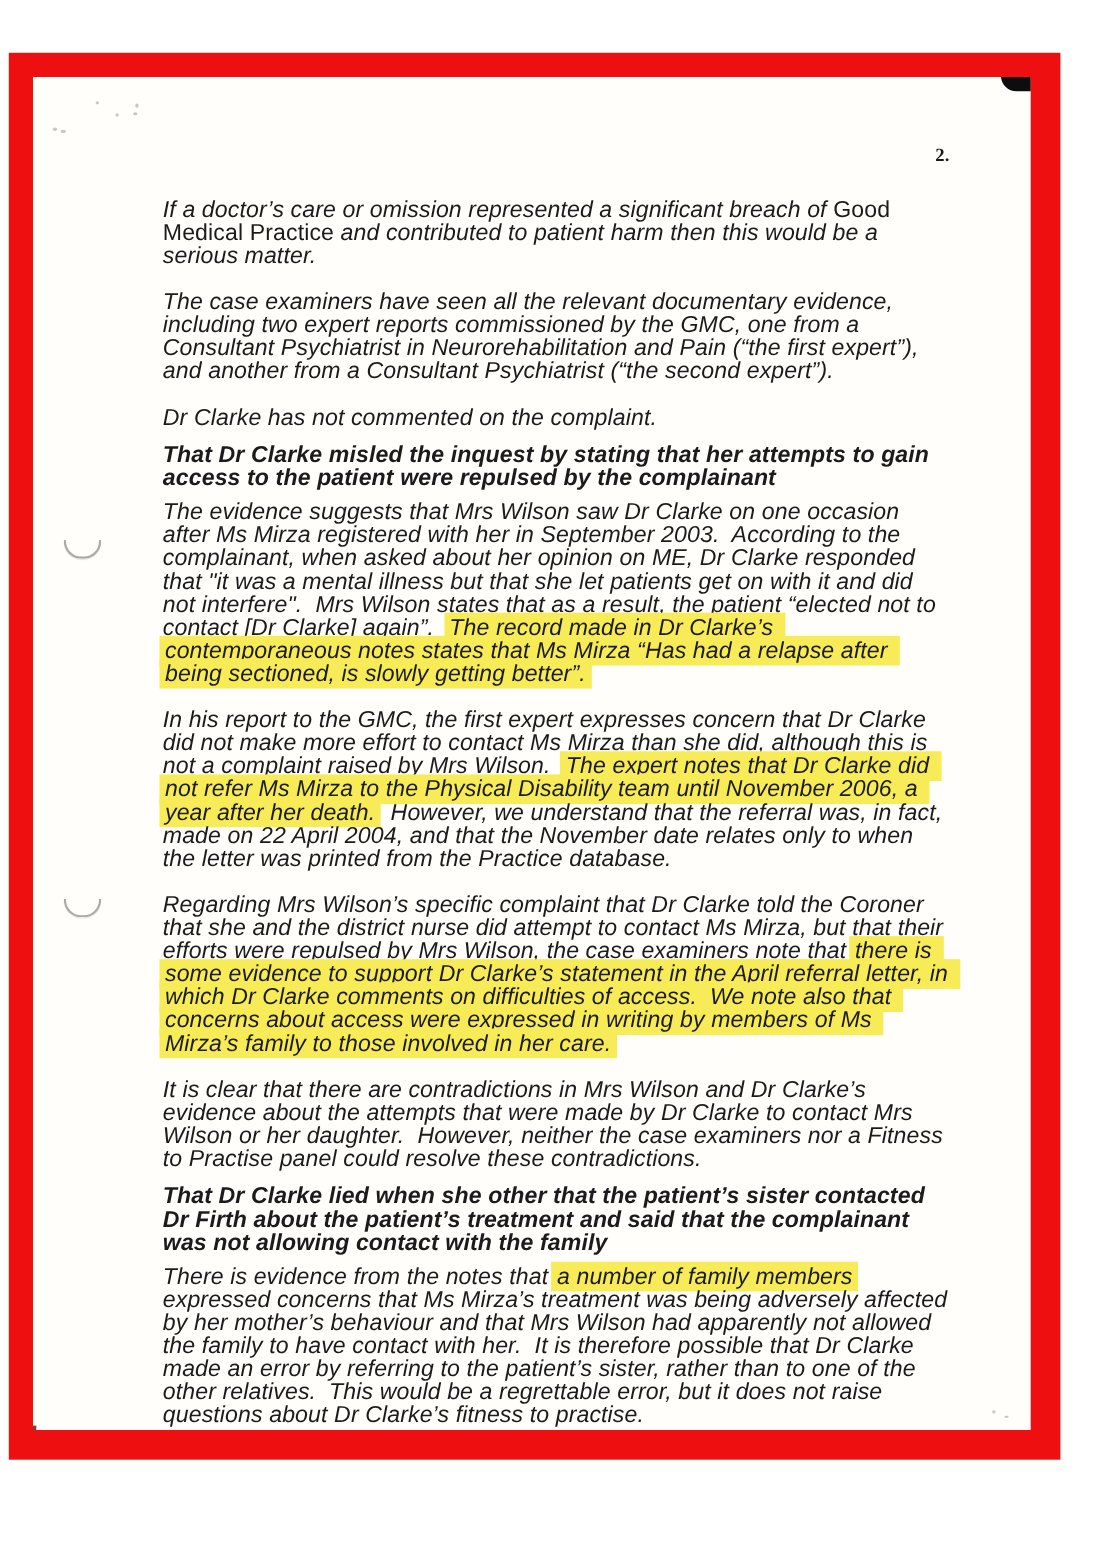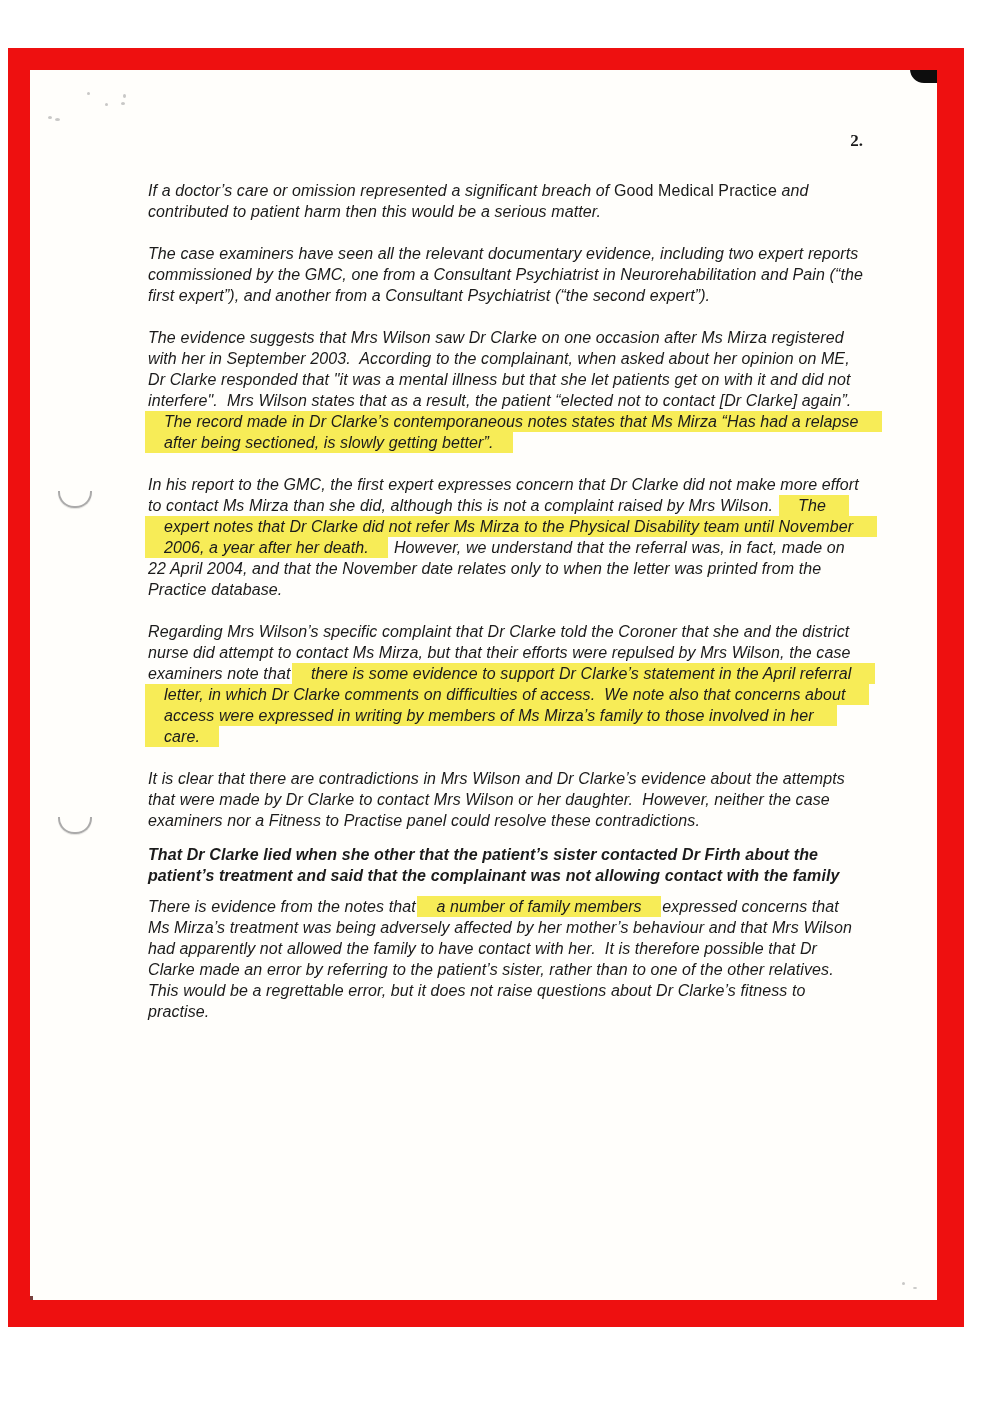--- a/index.html
+++ b/index.html
@@ -41,35 +41,35 @@
     font-weight: bold;
     color: #1a1a1a;
   }
   .content {
     position: absolute;
     left: 118px;
     top: 110px;
     width: 716px;
     color: #1b1b1b;
     font-style: italic;
-    font-size: 16px;
+    font-size: 21px;
     line-height: 21px;
     letter-spacing: 0.1px;
   }
   .block {
     margin: 0 0 21px 0;
     white-space: pre-wrap;
   }
   .block.heading {
     font-weight: bold;
     margin: -8px 0 10px 0;
   }
   .hl {
     background: var(--highlight-yellow, #f7ec57);
-    padding: 2px 19px;
+    padding: 2px 5px;
     margin: 0 -3px;
     box-decoration-break: clone;
     -webkit-box-decoration-break: clone;
   }
   .upright { font-style: normal; }
 
   
   .fold-corner {
     position: absolute;
     top: -4px;
@@ -126,20 +126,22 @@
       <div class="speck" style="left:25px;top:48px;width:5px;height:3px;"></div>
       <div class="speck" style="left:872px;top:1212px;width:3px;height:3px;"></div>
       <div class="speck" style="left:883px;top:1217px;width:4px;height:2px;"></div>
       <div class="notch"></div>
 
       <div class="page-number">2.</div>
 
       <div class="content" id="document-body">
           <p class="block"><span class="">If a doctor’s care or omission represented a significant breach of </span><span class="upright">Good Medical Practice</span><span class=""> and contributed to patient harm then this would be a serious matter.</span></p>
           <p class="block"><span class="">The case examiners have seen all the relevant documentary evidence, including two expert reports commissioned by the GMC, one from a Consultant Psychiatrist in Neurorehabilitation and Pain (“the first expert”), and another from a Consultant Psychiatrist (“the second expert”).</span></p>
+          <p class="block"><span class="">Dr Clarke has not commented on the complaint.</span></p>
+          <p class="block heading"><span class="">That Dr Clarke misled the inquest by stating that her attempts to gain access to the patient were repulsed by the complainant</span></p>
           <p class="block"><span class="">The evidence suggests that Mrs Wilson saw Dr Clarke on one occasion after Ms Mirza registered with her in September 2003.  According to the complainant, when asked about her opinion on ME, Dr Clarke responded that "it was a mental illness but that she let patients get on with it and did not interfere".  Mrs Wilson states that as a result, the patient “elected not to contact [Dr Clarke] again”.  </span><span class="hl ">The record made in Dr Clarke’s contemporaneous notes states that Ms Mirza “Has had a relapse after being sectioned, is slowly getting better”.</span></p>
           <p class="block"><span class="">In his report to the GMC, the first expert expresses concern that Dr Clarke did not make more effort to contact Ms Mirza than she did, although this is not a complaint raised by Mrs Wilson.  </span><span class="hl ">The expert notes that Dr Clarke did not refer Ms Mirza to the Physical Disability team until November 2006, a year after her death.</span><span class="">  However, we understand that the referral was, in fact, made on 22 April 2004, and that the November date relates only to when the letter was printed from the Practice database.</span></p>
           <p class="block"><span class="">Regarding Mrs Wilson’s specific complaint that Dr Clarke told the Coroner that she and the district nurse did attempt to contact Ms Mirza, but that their efforts were repulsed by Mrs Wilson, the case examiners note that </span><span class="hl ">there is some evidence to support Dr Clarke’s statement in the April referral letter, in which Dr Clarke comments on difficulties of access.  We note also that concerns about access were expressed in writing by members of Ms Mirza’s family to those involved in her care.</span></p>
           <p class="block"><span class="">It is clear that there are contradictions in Mrs Wilson and Dr Clarke’s evidence about the attempts that were made by Dr Clarke to contact Mrs Wilson or her daughter.  However, neither the case examiners nor a Fitness to Practise panel could resolve these contradictions.</span></p>
           <p class="block heading"><span class="">That Dr Clarke lied when she other that the patient’s sister contacted Dr Firth about the patient’s treatment and said that the complainant was not allowing contact with the family</span></p>
           <p class="block"><span class="">There is evidence from the notes that </span><span class="hl ">a number of family members</span><span class=""> expressed concerns that Ms Mirza’s treatment was being adversely affected by her mother’s behaviour and that Mrs Wilson had apparently not allowed the family to have contact with her.  It is therefore possible that Dr Clarke made an error by referring to the patient’s sister, rather than to one of the other relatives.  This would be a regrettable error, but it does not raise questions about Dr Clarke’s fitness to practise.</span></p>
         </div>
 
     </div>
   </div>

